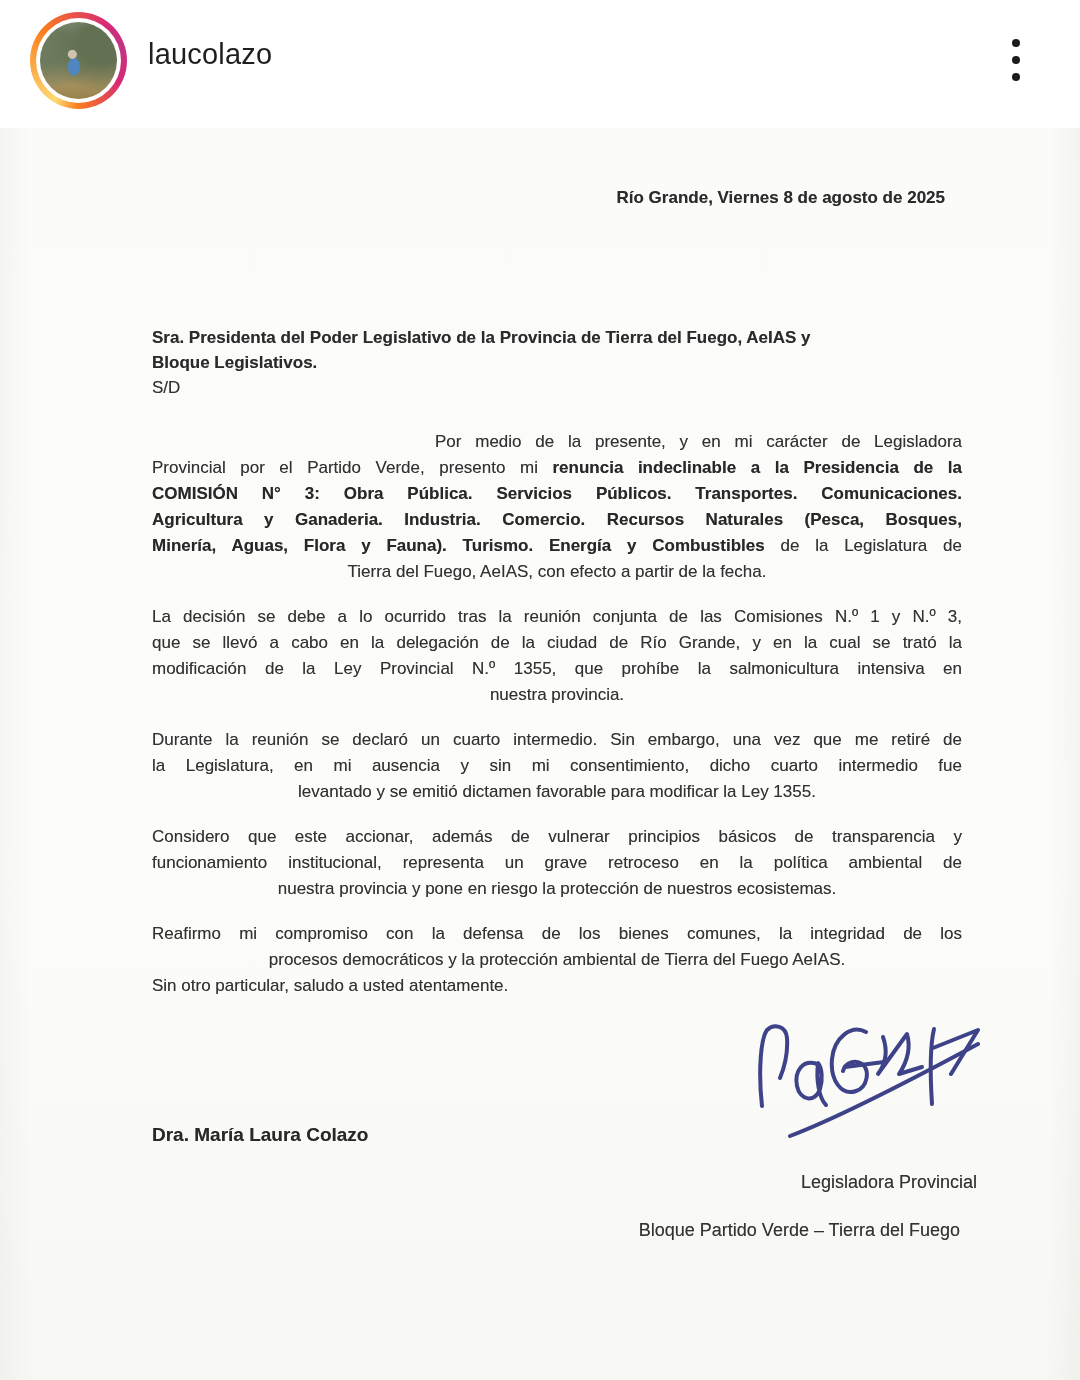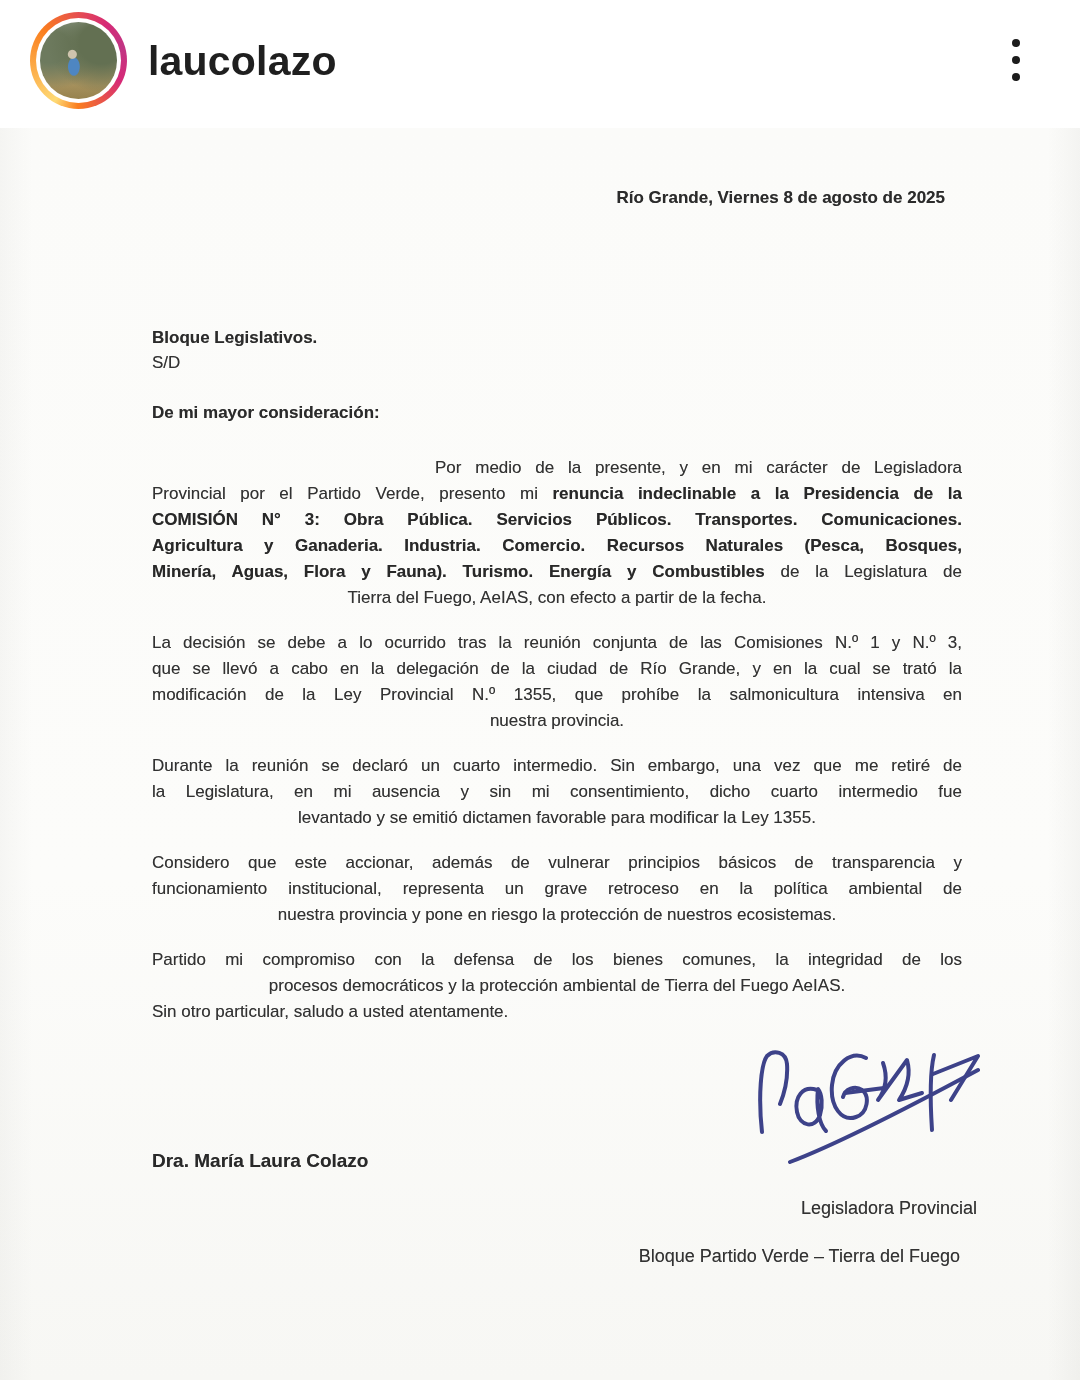--- a/index.html
+++ b/index.html
@@ -37,22 +37,22 @@
     background:
       radial-gradient(circle at 42% 42%, #cfc4ae 0 4px, rgba(0,0,0,0) 5px),
       radial-gradient(ellipse 9px 14px at 44% 58%, #4e86c2 0 60%, rgba(0,0,0,0) 70%),
       radial-gradient(ellipse at 80% 28%, #637052 0 26%, rgba(0,0,0,0) 62%),
       radial-gradient(ellipse at 12% 32%, #6d7a5e 0 22%, rgba(0,0,0,0) 58%),
       linear-gradient(180deg, #b9c0b8 0%, #a3ad97 26%, #8d9371 44%, #9c8f60 62%, #a5905c 82%, #97824e 100%);
   }
   .username {
     position: absolute;
     left: 148px; top: 38px;
-    font-size: 41px;
-    font-weight: 700;
+    font-size: 29px;
+    font-weight: 400;
     letter-spacing: 0.2px;
     color: #1f1f1f;
   }
   .menu-button {
     position: absolute;
     right: 44px; top: 32px;
     width: 40px; height: 56px;
     display: flex; flex-direction: column;
     align-items: center; justify-content: center;
     gap: 9px;
@@ -142,25 +142,25 @@
     <span class="dot"></span>
     <span class="dot"></span>
   </button>
 </div>
 
 <div class="letter">
 
   <div class="date-line">Río Grande, Viernes 8 de agosto de 2025</div>
 
   <div class="addressee">
+      <div class="bold">Sra. Presidenta del Poder Legislativo de la Provincia de Tierra del Fuego, AeIAS y</div>
       <div class="bold">Bloque Legislativos.</div>
       <div>S/D</div>
     </div>
 
-  <div class="salutation">De mi mayor consideración:</div>
 
   <div class="body-text">
       <div class="para">
         <div class="jline" style="padding-left: 283px;">Por medio de la presente, y en mi carácter de Legisladora</div>
         <div class="jline">Provincial por el Partido Verde, presento mi <b>renuncia indeclinable a la Presidencia de la</b></div>
         <div class="jline"><b>COMISIÓN N° 3: Obra Pública. Servicios Públicos. Transportes. Comunicaciones.</b></div>
         <div class="jline"><b>Agricultura y Ganaderia. Industria. Comercio. Recursos Naturales (Pesca, Bosques,</b></div>
         <div class="jline"><b>Minería, Aguas, Flora y Fauna). Turismo. Energía y Combustibles</b> de la Legislatura de</div>
         <div class="lline">Tierra del Fuego, AeIAS, con efecto a partir de la fecha.</div>
       </div>
@@ -174,21 +174,21 @@
         <div class="jline">Durante la reunión se declaró un cuarto intermedio. Sin embargo, una vez que me retiré de</div>
         <div class="jline">la Legislatura, en mi ausencia y sin mi consentimiento, dicho cuarto intermedio fue</div>
         <div class="lline">levantado y se emitió dictamen favorable para modificar la Ley 1355.</div>
       </div>
       <div class="para">
         <div class="jline">Considero que este accionar, además de vulnerar principios básicos de transparencia y</div>
         <div class="jline">funcionamiento institucional, representa un grave retroceso en la política ambiental de</div>
         <div class="lline">nuestra provincia y pone en riesgo la protección de nuestros ecosistemas.</div>
       </div>
       <div class="para">
-        <div class="jline">Partido mi compromiso con la defensa de los bienes comunes, la integridad de los</div>
+        <div class="jline">Reafirmo mi compromiso con la defensa de los bienes comunes, la integridad de los</div>
         <div class="lline">procesos democráticos y la protección ambiental de Tierra del Fuego AeIAS.</div>
       </div>
     </div>
 
   <div class="para closing">Sin otro particular, saludo a usted atentamente.</div>
 
   <div class="sig-block">
     <svg class="sig-scribble" viewBox="0 0 260 130" fill="none" xmlns="http://www.w3.org/2000/svg">
       <g stroke="#2e3380" stroke-width="4" stroke-linecap="round" stroke-linejoin="round" opacity="0.92">
         <path d="M27,88 C23,52 26,20 32,12 C39,5 51,8 52,20 C53,34 49,50 45,60"></path>

